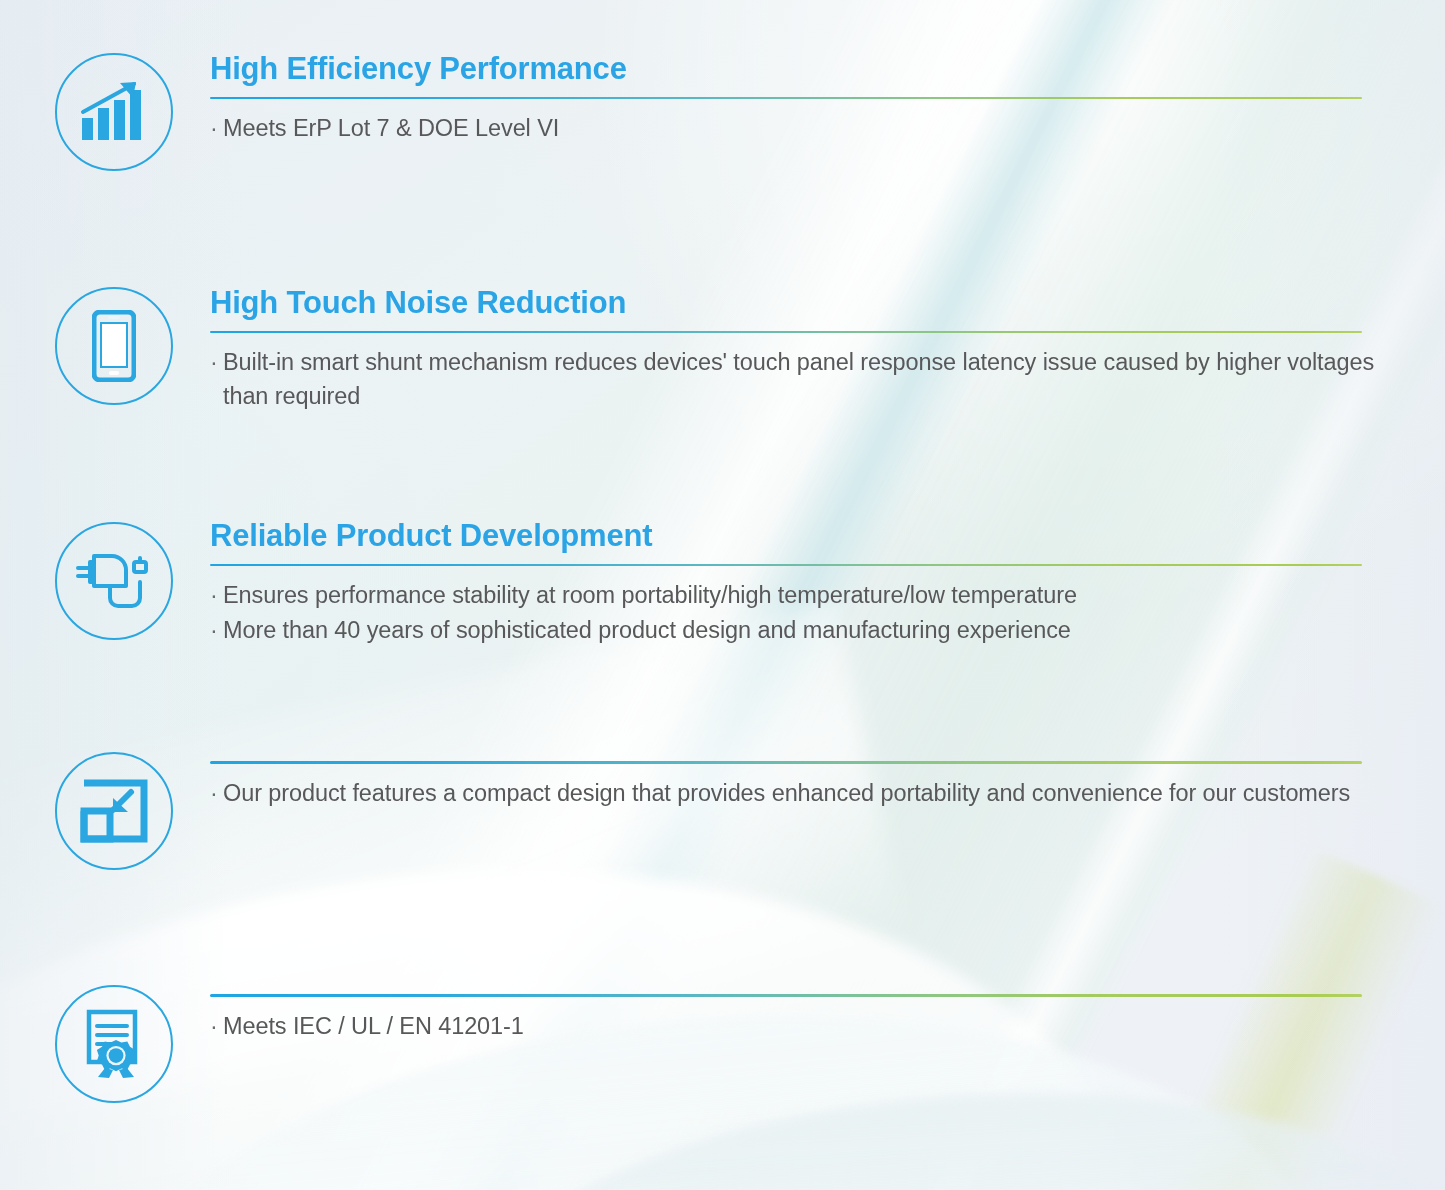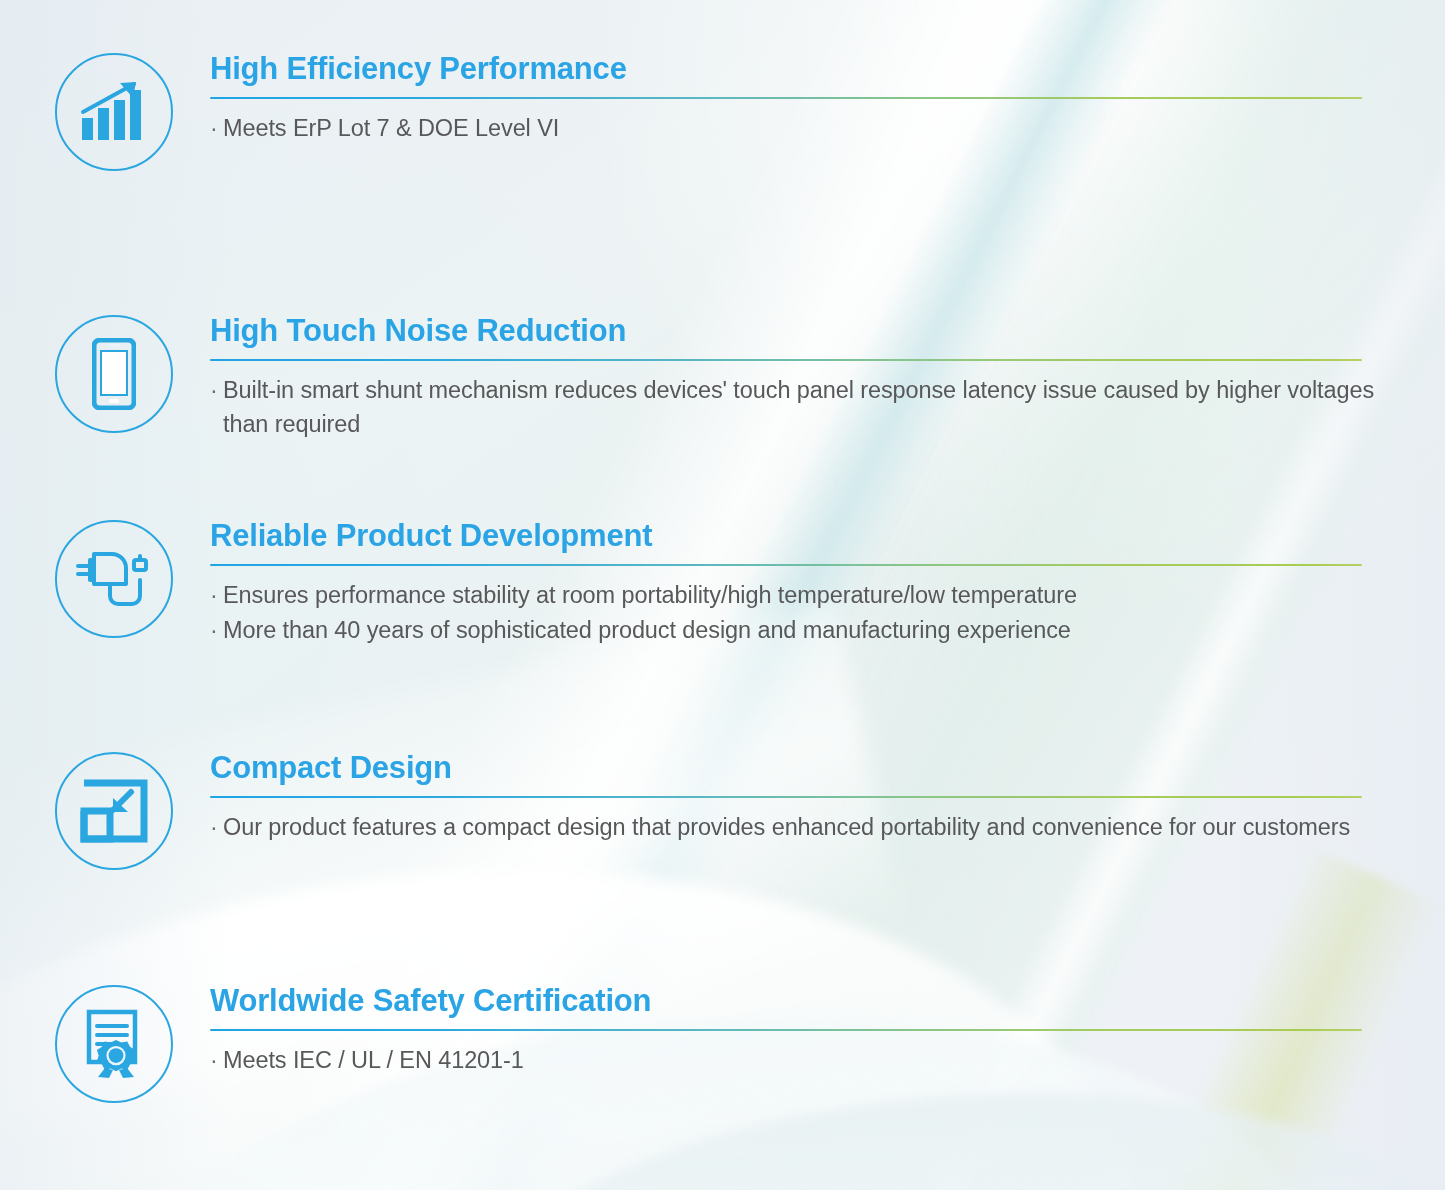--- a/index.html
+++ b/index.html
@@ -122,22 +122,22 @@
     flex:0 0 auto;
     width:13px;
     color:#6b6b6d;
     font-size:23.5px;
     line-height:1.42;
   }
   .bullet .txt { flex:1 1 auto; }
 
   
   .f0 { top:46px; }
-  .f1 { top:280px;margin-top:28px; }
-  .f2 { top:513px; }
+  .f1 { top:280px; }
+  .f2 { top:513px;align-items:flex-end; }
   .f3 { top:745px; }
   .f4 { top:978px; }
 </style>
 </head>
 <body>
 
 <div id="stage">
 
   <div class="bg-layer bg-base"></div>
   <div class="bg-layer">
@@ -237,21 +237,20 @@
         <div class="icon-circle">
           <svg width="70" height="66" viewBox="0 0 70 66" fill="none">
             <path d="M5 5 h60 v56 h-60 v-28" stroke="#2aa6e0" stroke-width="7" fill="none"></path>
             <rect x="5" y="33" width="26" height="28" stroke="#2aa6e0" stroke-width="7" fill="none"></rect>
             <path d="M52 14 L34 32" stroke="#2aa6e0" stroke-width="6" stroke-linecap="round"></path>
             <path d="M34 20 L34 34 L49 34 Z" fill="#2aa6e0"></path>
           </svg>
         </div>
       </div>
       <div class="feature-body">
-        <div class="feature-title">Compact Design</div>
         <div class="rule"></div>
         <div class="bullets">
           <div class="bullet">
             <span class="dot">·</span>
             <span class="txt">Our product features a compact design that provides enhanced portability and convenience for our customers</span>
           </div>
         </div>
       </div>
     </div>
 
@@ -263,21 +262,20 @@
             <path d="M18 18 h30 M18 27 h30 M18 36 h16" stroke="#2aa6e0" stroke-width="4" stroke-linecap="round"></path>
             <path d="M26 60 l-7 9 11 1 4 -8 z" fill="#2aa6e0"></path>
             <path d="M48 60 l7 9 -11 1 -4 -8 z" fill="#2aa6e0"></path>
             <path d="M37 32 l5.4 2.6 5.9 -1.2 2.7 5.4 5.1 3.1 -1.8 5.7 1.8 5.7 -5.1 3.1 -2.7 5.4 -5.9 -1.2 -5.4 2.6 -5.4 -2.6 -5.9 1.2 -2.7 -5.4 -5.1 -3.1 1.8 -5.7 -1.8 -5.7 5.1 -3.1 2.7 -5.4 5.9 1.2 z" fill="#2aa6e0"></path>
             <circle cx="37" cy="47.6" r="9.6" fill="#eaf6fd"></circle>
             <circle cx="37" cy="47.6" r="7.4" fill="#2aa6e0"></circle>
           </svg>
         </div>
       </div>
       <div class="feature-body">
-        <div class="feature-title">Worldwide Safety Certification</div>
         <div class="rule"></div>
         <div class="bullets">
           <div class="bullet">
             <span class="dot">·</span>
             <span class="txt">Meets IEC / UL / EN 41201-1</span>
           </div>
         </div>
       </div>
     </div>
 

